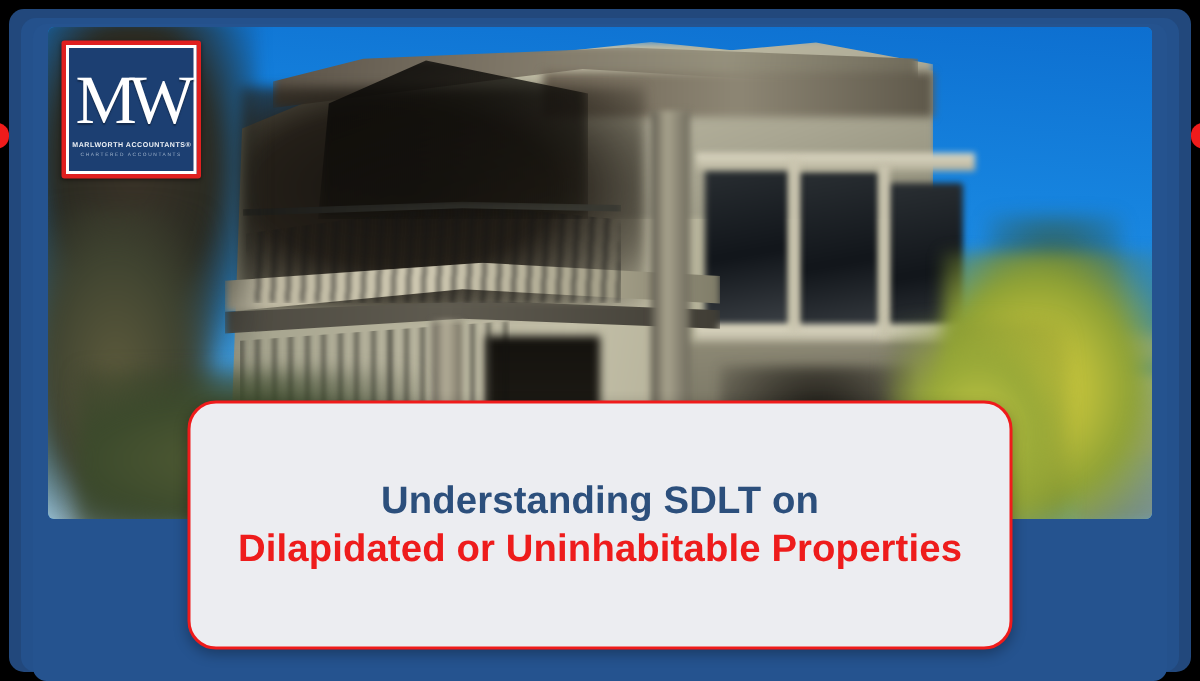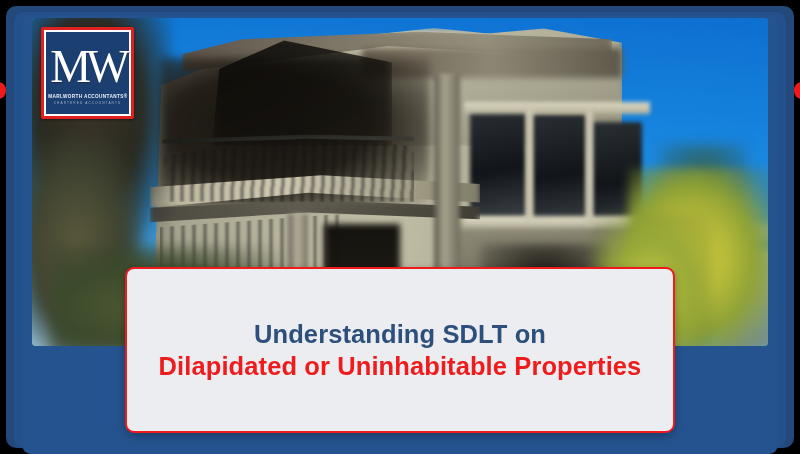--- a/index.html
+++ b/index.html
@@ -142,21 +142,21 @@
   .logo-mark{font-family:"Liberation Serif",serif;color:#fff;font-size:46px;
         line-height:.95;letter-spacing:-5px;font-weight:400;margin-top:4px;
         text-shadow:0 1px 1px rgba(0,0,0,.35);}
   .logo-name{color:#eef2f7;font-size:4.6px;letter-spacing:.35px;font-weight:700;
         margin-top:5px;white-space:nowrap;transform:scale(1.02);}
   .logo-sub{color:#9fb3cc;font-size:3.2px;letter-spacing:1.1px;margin-top:2px;
         white-space:nowrap;}
 
   
   .card{position:absolute;left:125px;top:267px;width:550px;height:166px;
-        background:#ecedf1;border:2.5px solid #ef1b1b;border-radius:9px;
+        background:#ecedf1;border:2.5px solid #ef1b1b;border-radius:19px;
         box-sizing:border-box;display:flex;flex-direction:column;
         align-items:center;justify-content:center;
         box-shadow:0 3px 9px rgba(0,0,0,.30);z-index:5;}
   .tab{position:absolute;top:82px;width:16px;height:17px;background:#ef1b1b;
        border-radius:9px;z-index:4;}
   .tab.left{left:-10px;}
   .tab.right{right:-10px;}
 
   .t-line1{color:#2c4f7c;font-size:25.5px;font-weight:700;line-height:1.18;
         letter-spacing:.1px;text-align:center;}

